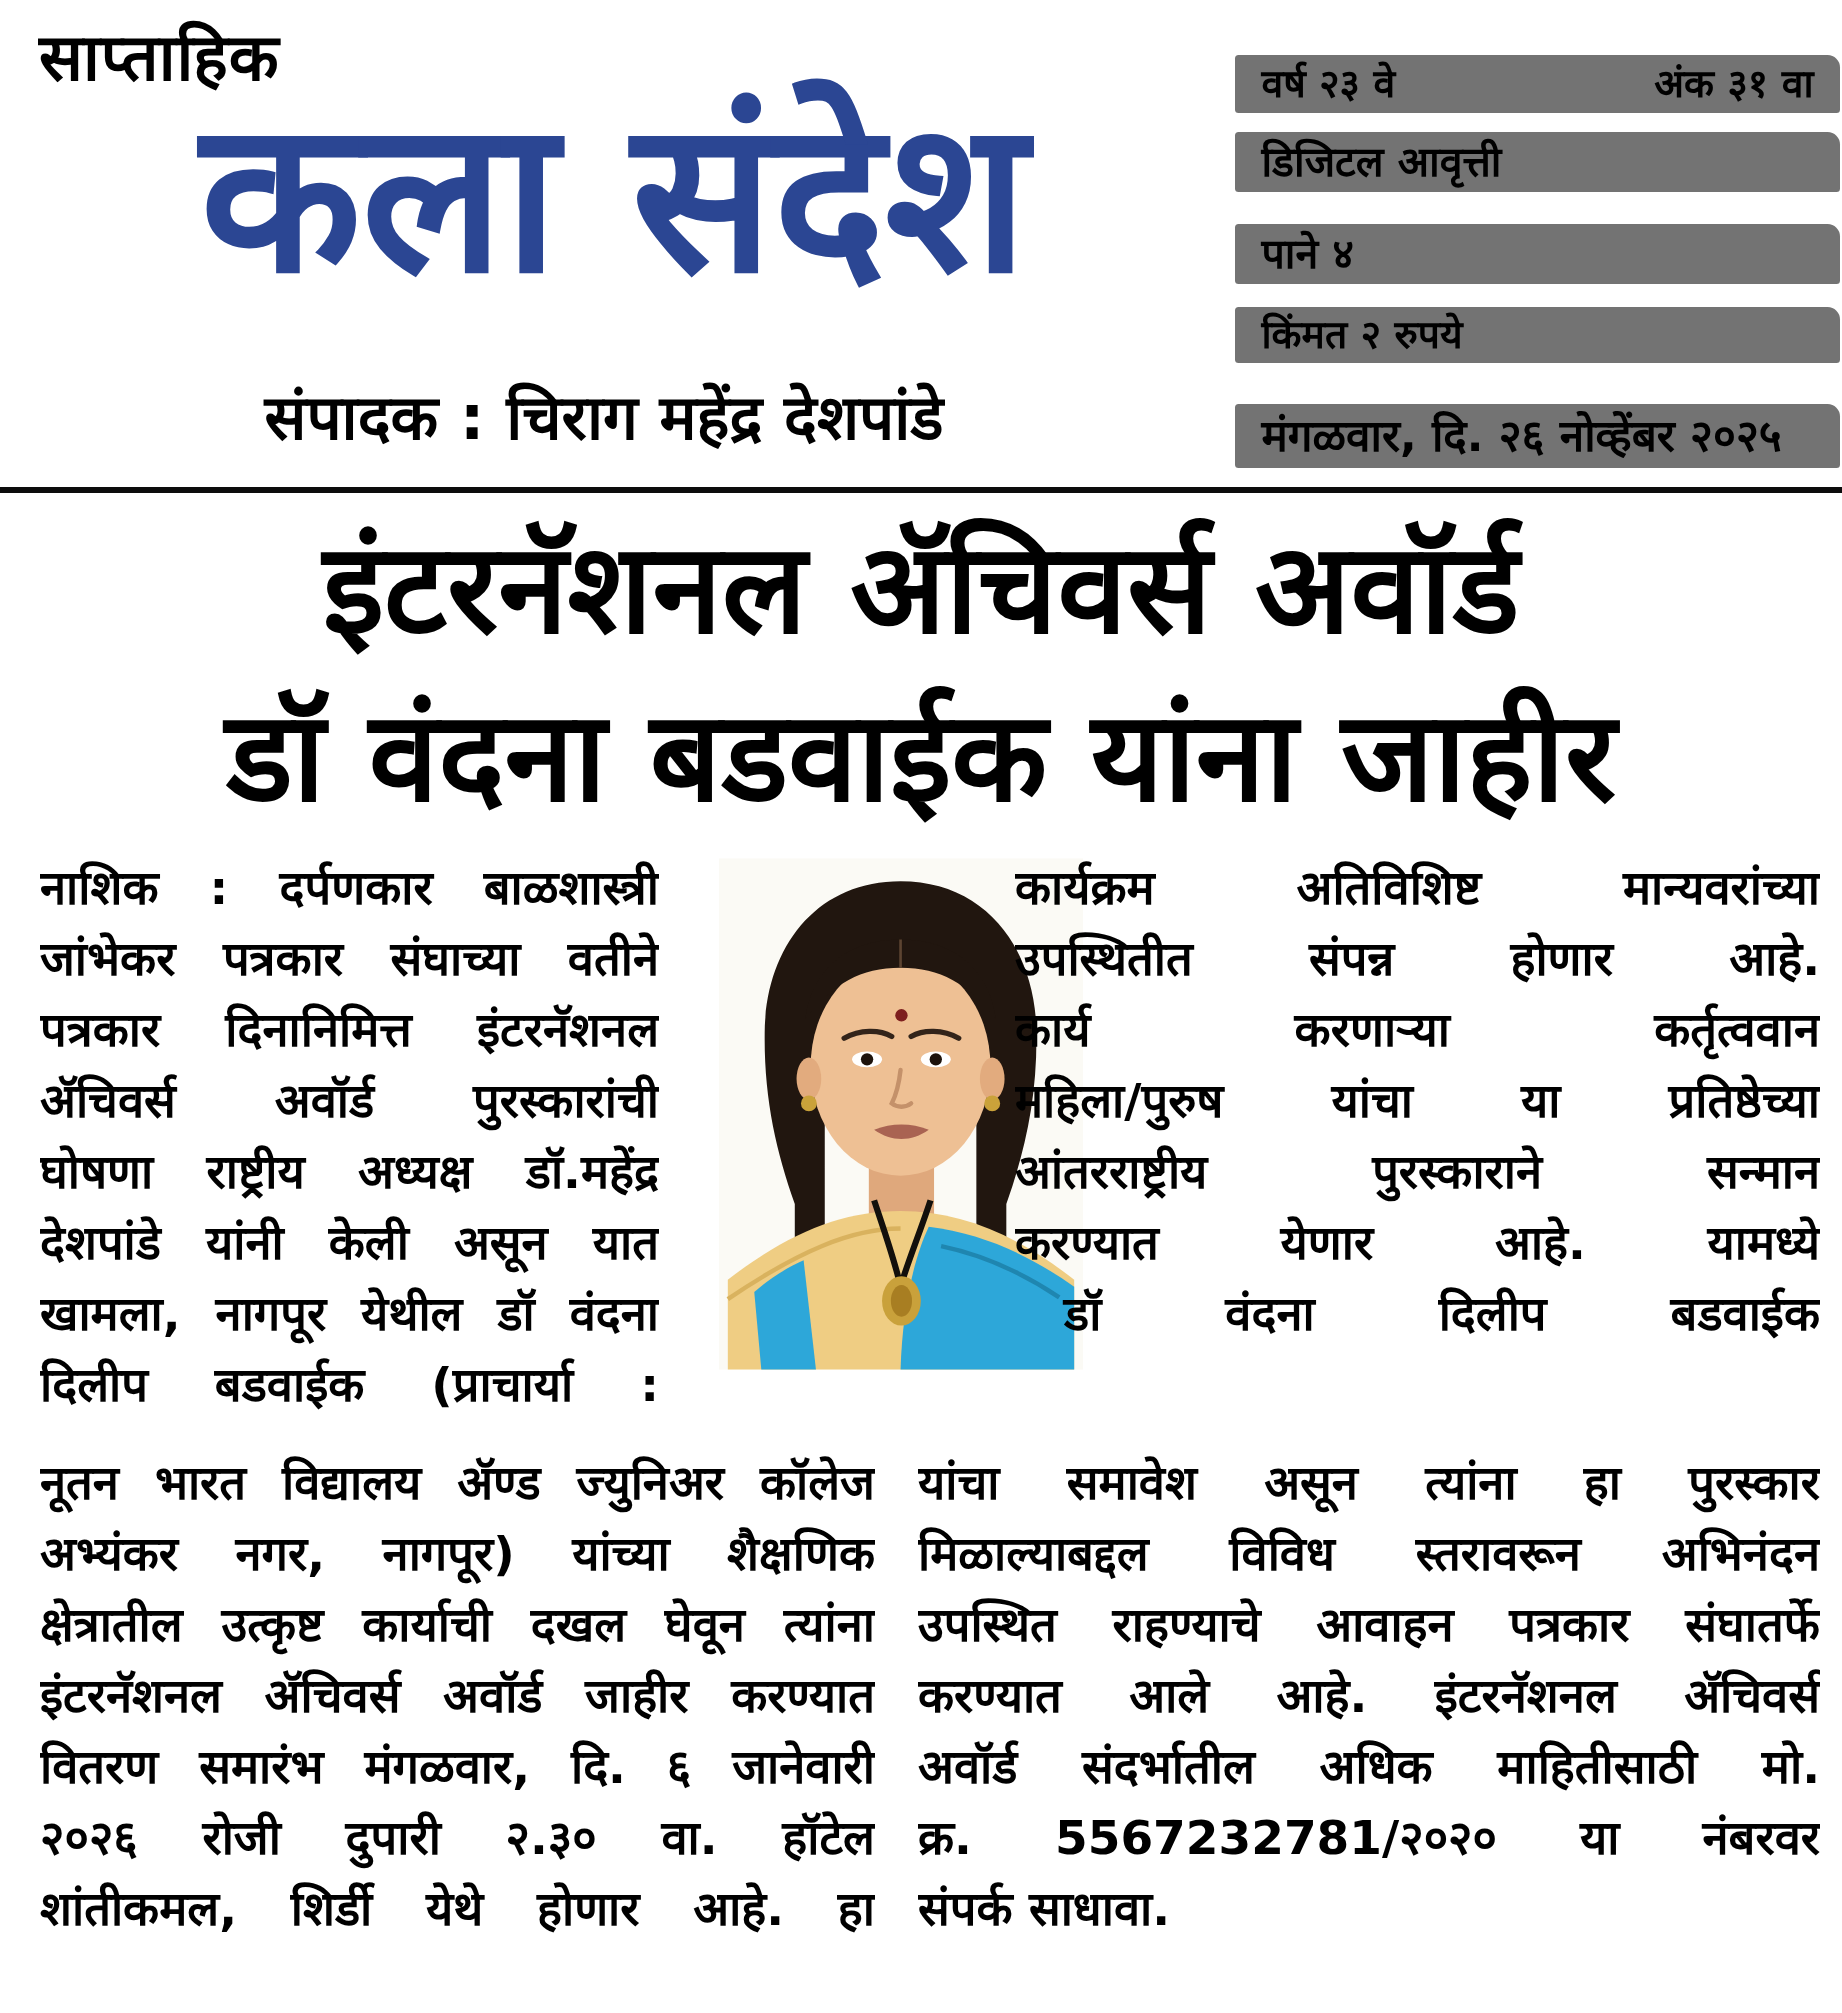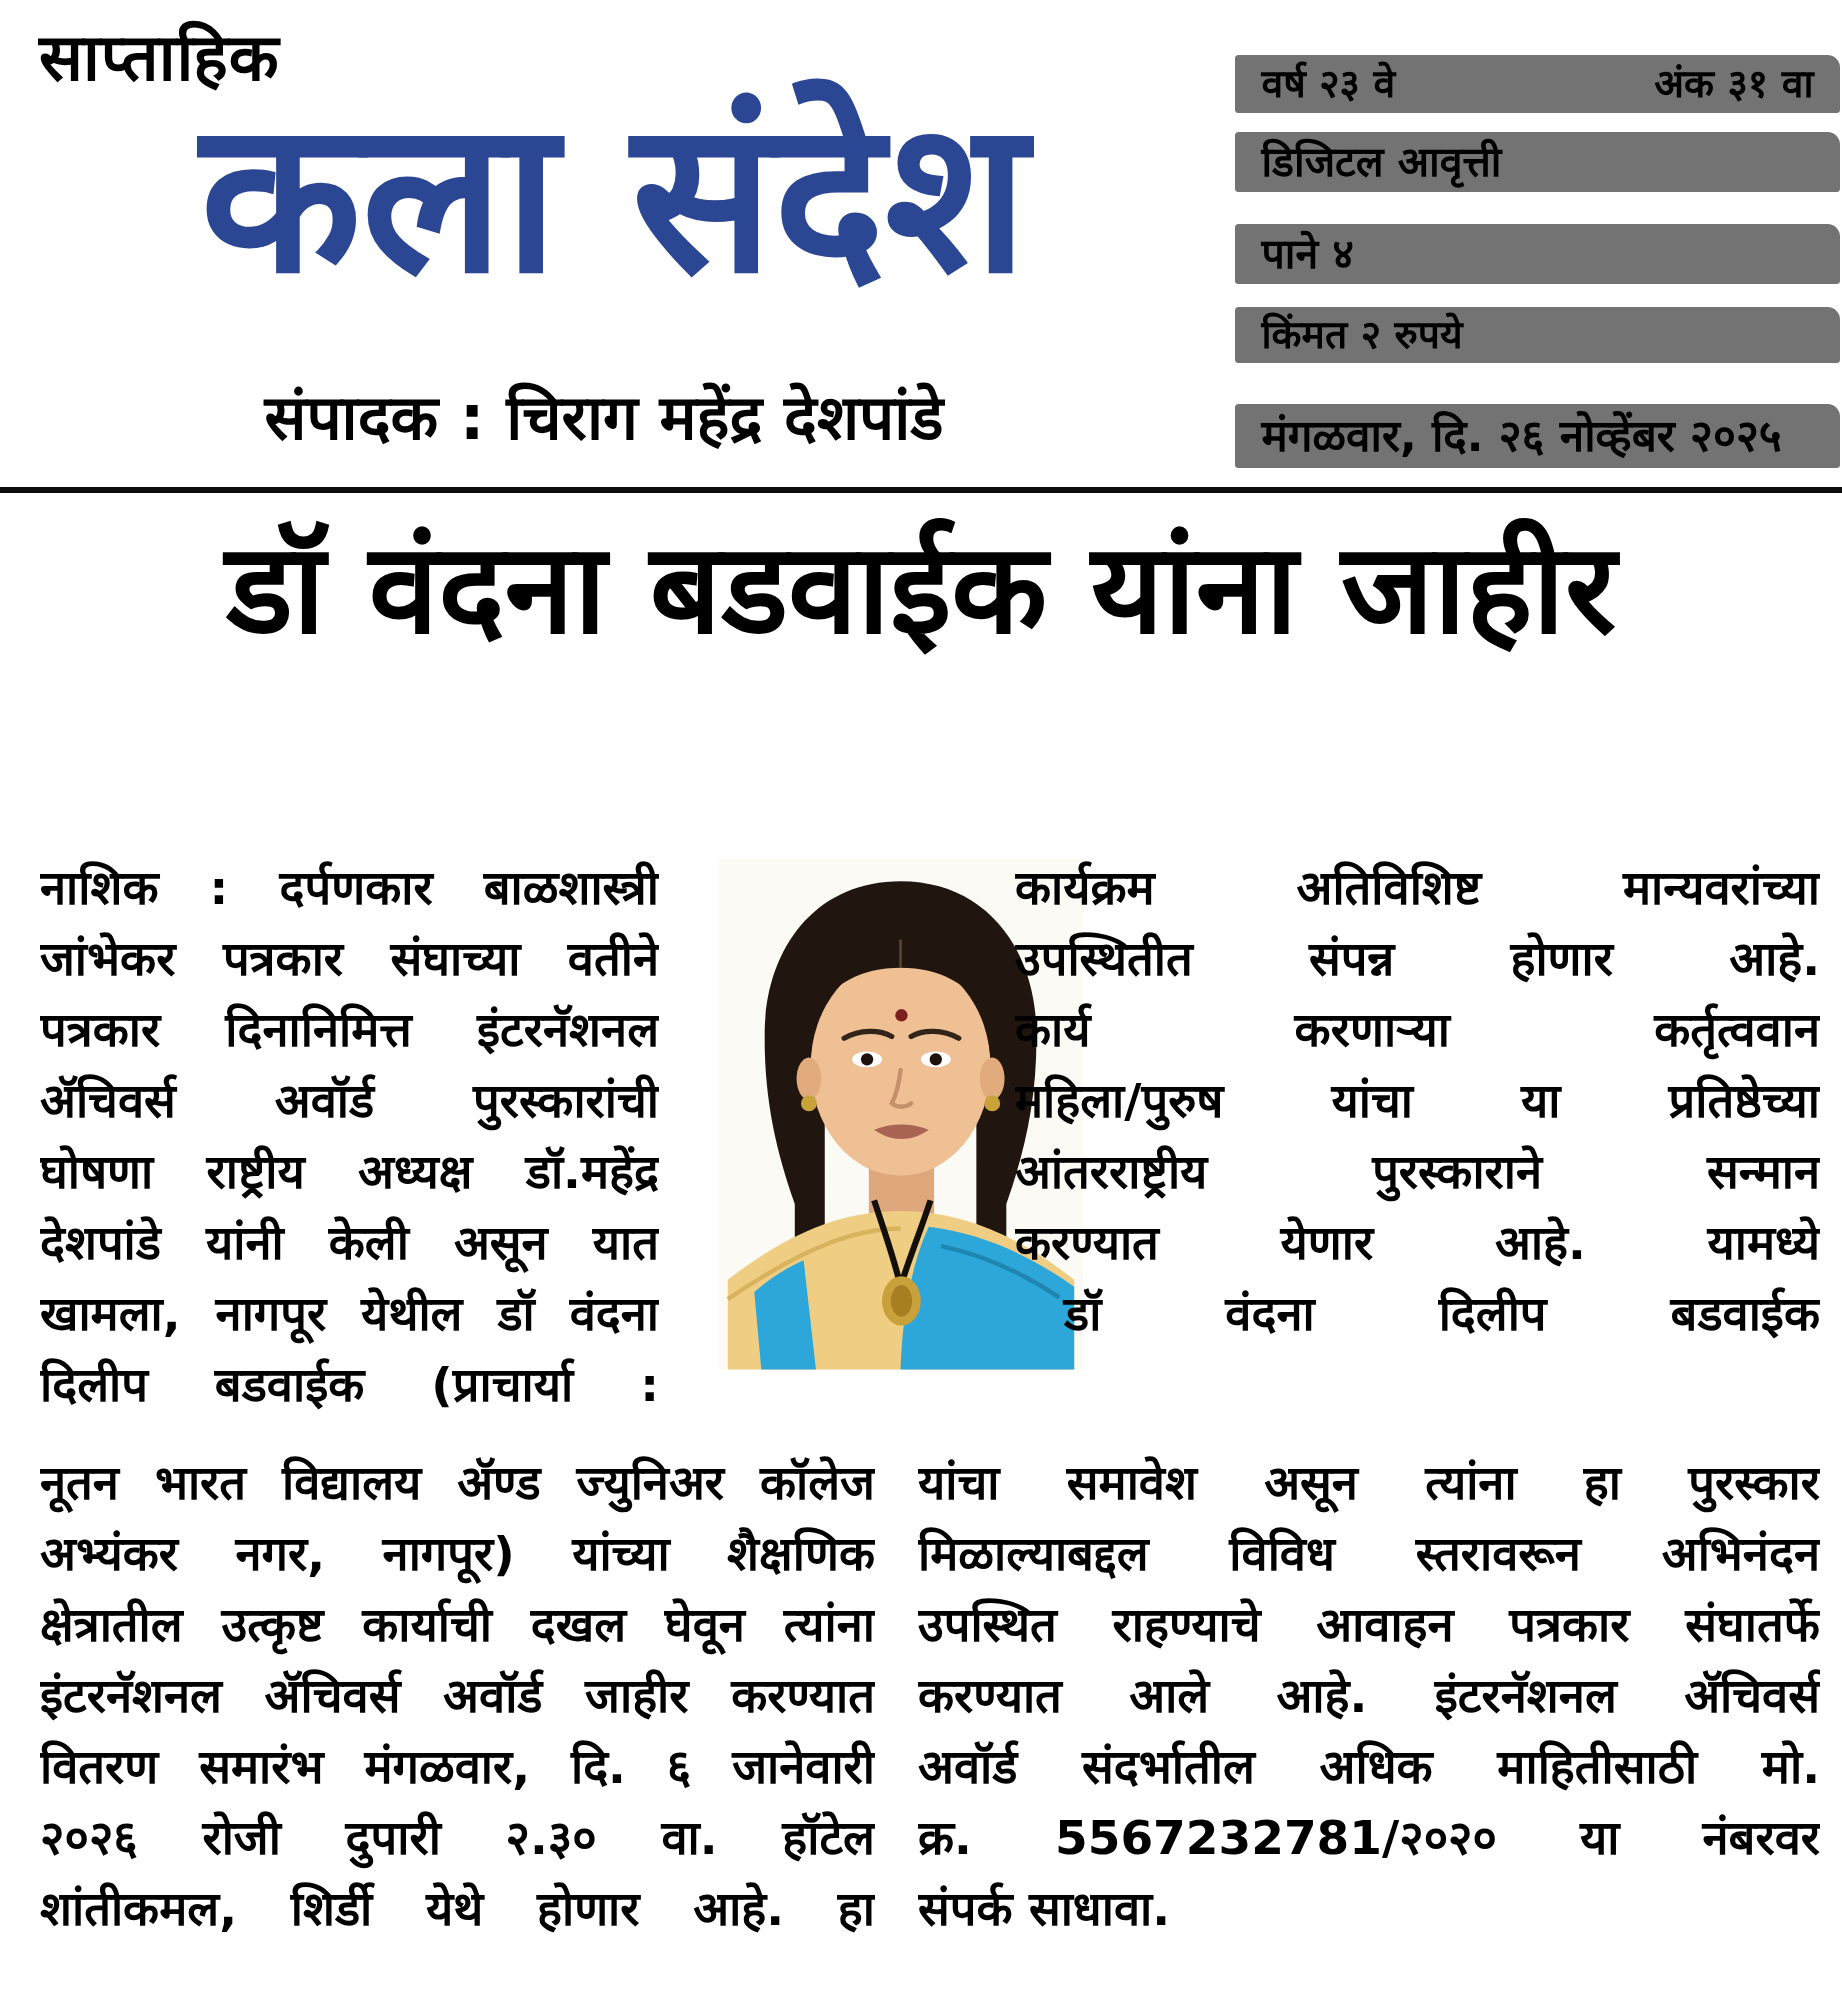--- a/index.html
+++ b/index.html
@@ -74,20 +74,21 @@
     <div class="ibox ibox-3">पाने ४</div>
     <div class="ibox ibox-4">किंमत २ रुपये</div>
     <div class="ibox ibox-5">मंगळवार, दि. २६ नोव्हेंबर २०२५</div>
   </div>
 
   <div class="editor-line">संपादक : चिराग महेंद्र देशपांडे</div>
 
   <div class="divider"></div>
 
   <div class="headline">
+    <div>इंटरनॅशनल ॲचिवर्स अवॉर्ड</div>
     <div>डॉ वंदना  बडवाईक यांना जाहीर</div>
   </div>
 
   <div class="article">
 
     <div class="tcol col-left-narrow">
       <div class="tline lead"><b>नाशिक</b> <span>: दर्पणकार बाळशास्त्री</span></div>
       <div>
           <div class="tline">जांभेकर पत्रकार संघाच्या वतीने</div>
           <div class="tline">पत्रकार दिनानिमित्त इंटरनॅशनल</div>

